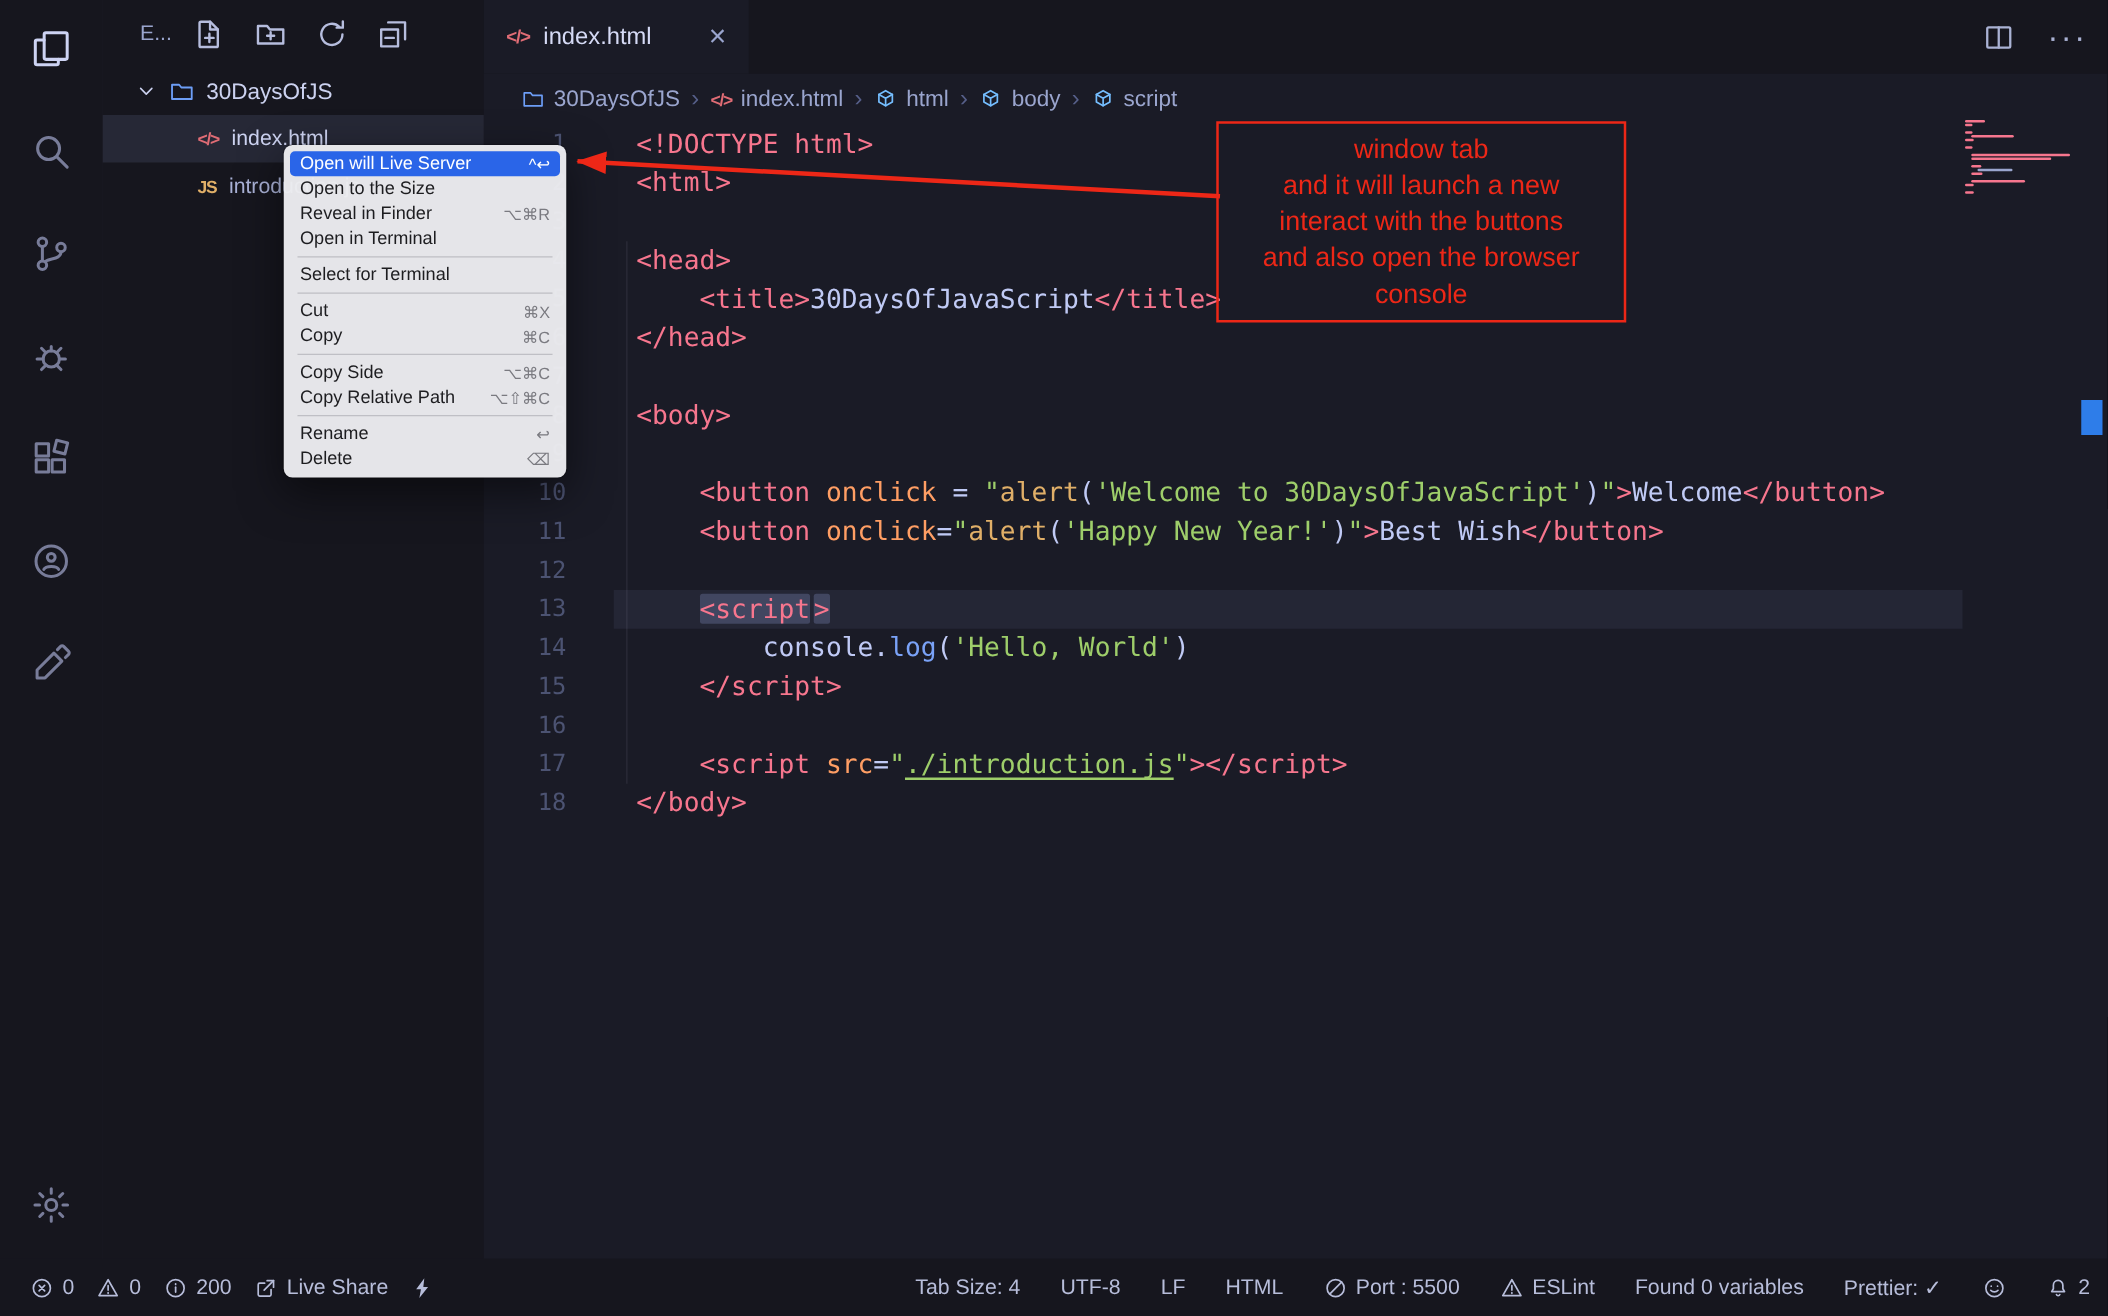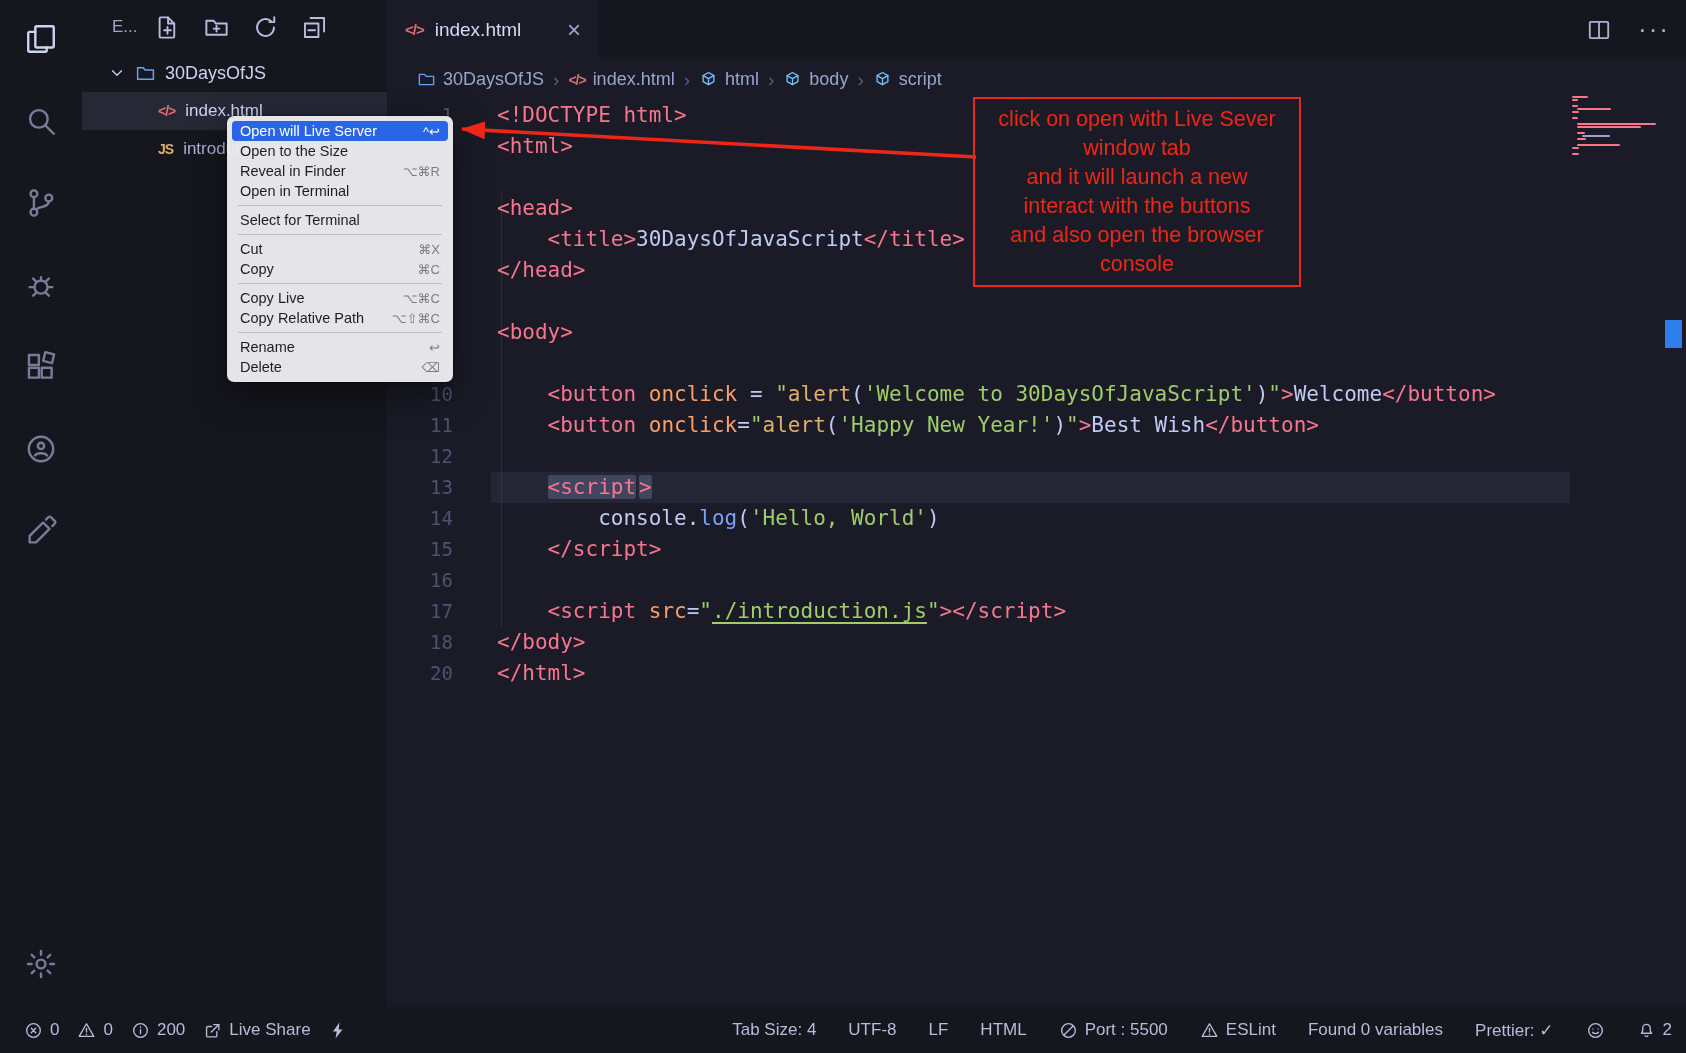--- a/index.html
+++ b/index.html
@@ -41,21 +41,21 @@
   .tab-actions{position:absolute;right:16px;top:0;height:59px;display:flex;align-items:center;gap:26px;color:#aab2d4}
   .ta-icon{width:26px;height:26px;cursor:pointer}
   .dots{font-size:26px;letter-spacing:2px;cursor:pointer}
   .breadcrumb{height:41px;display:flex;align-items:center;gap:9px;padding-left:30px;font-size:18px;color:#9aa5ce}
   .bc-item{display:flex;align-items:center;gap:7px;cursor:pointer}
   .bc-sep{color:#565f89;font-size:19px}
 
   .code-area{position:absolute;top:100px;left:0;right:130px;bottom:0;font-family:"DejaVu Sans Mono",monospace;font-size:21px;line-height:31px}
   .cl{display:flex;height:31px;position:relative;white-space:pre}
   .cl .num{width:66px;text-align:right;color:var(--line-num);font-size:19px;flex:none}
-  .cl .tx{margin-left:44px;position:relative;z-index:1}
+  .cl .tx{margin-left:56px;position:relative;z-index:1}
   .cl.hl::before{content:"";position:absolute;left:104px;right:-14px;top:0;bottom:0;background:rgba(130,140,185,.10)}
   .tag{color:var(--tag)} .attr{color:var(--attr)} .str{color:var(--str)}
   .fn{color:var(--fn)} .meth{color:var(--meth)} .fg{color:var(--fg)}
   .occ{background:rgba(112,124,168,.38);border-radius:2px}
   .ml2{margin-left:3px}
   .link{text-decoration:underline;text-underline-offset:4px}
   .indent-guide{position:absolute;left:114px;top:93px;height:434px;width:1px;background:rgba(195,200,230,.10)}
 
   .minimap{position:absolute;top:96px;right:26px;width:88px;display:flex;flex-direction:column;gap:1px;z-index:2}
   .mm-line{height:2px;border-radius:1px}
@@ -253,21 +253,20 @@
         <div class="cl"><span class="num">9</span><span class="tx"></span></div>
         <div class="cl"><span class="num">10</span><span class="tx"><span class="fg">    </span><span class="tag">&lt;button</span><span class="fg"> </span><span class="attr">onclick</span><span class="fg"> = </span><span class="str">"</span><span class="fn">alert</span><span class="fg">(</span><span class="str">'Welcome to 30DaysOfJavaScript'</span><span class="fg">)</span><span class="str">"</span><span class="tag">&gt;</span><span class="fg">Welcome</span><span class="tag">&lt;/button&gt;</span></span></div>
         <div class="cl"><span class="num">11</span><span class="tx"><span class="fg">    </span><span class="tag">&lt;button</span><span class="fg"> </span><span class="attr">onclick</span><span class="fg">=</span><span class="str">"</span><span class="fn">alert</span><span class="fg">(</span><span class="str">'Happy New Year!'</span><span class="fg">)</span><span class="str">"</span><span class="tag">&gt;</span><span class="fg">Best Wish</span><span class="tag">&lt;/button&gt;</span></span></div>
         <div class="cl"><span class="num">12</span><span class="tx"></span></div>
         <div class="cl hl"><span class="num">13</span><span class="tx"><span class="fg">    </span><span class="tag occ">&lt;script</span><span class="tag occ ml2">&gt;</span></span></div>
         <div class="cl"><span class="num">14</span><span class="tx"><span class="fg">        </span><span class="fg">console</span><span class="fg">.</span><span class="meth">log</span><span class="fg">(</span><span class="str">'Hello, World'</span><span class="fg">)</span></span></div>
         <div class="cl"><span class="num">15</span><span class="tx"><span class="fg">    </span><span class="tag">&lt;/script&gt;</span></span></div>
         <div class="cl"><span class="num">16</span><span class="tx"></span></div>
         <div class="cl"><span class="num">17</span><span class="tx"><span class="fg">    </span><span class="tag">&lt;script</span><span class="fg"> </span><span class="attr">src</span><span class="fg">=</span><span class="str">"</span><span class="str link">./introduction.js</span><span class="str">"</span><span class="tag">&gt;</span><span class="tag">&lt;/script&gt;</span></span></div>
         <div class="cl"><span class="num">18</span><span class="tx"><span class="tag">&lt;/body&gt;</span></span></div>
-        <div class="cl"><span class="num">20</span><span class="tx"><span class="tag">&lt;/html&gt;</span></span></div>
       </div>
     <div class="minimap">
         <div class="mm-line" style="margin-left: 0px; width: 15.75px; background: rgb(247, 118, 142);"></div>
         <div class="mm-line" style="margin-left: 0px; width: 6.3px; background: rgb(247, 118, 142);"></div>
         <div class="mm-line" style="margin-left: 0px; width: 0px; background: transparent;"></div>
         <div class="mm-line" style="margin-left: 0px; width: 6.3px; background: rgb(247, 118, 142);"></div>
         <div class="mm-line" style="margin-left: 4.8px; width: 34.65px; background: rgb(247, 118, 142);"></div>
         <div class="mm-line" style="margin-left: 0px; width: 7.35px; background: rgb(247, 118, 142);"></div>
         <div class="mm-line" style="margin-left: 0px; width: 0px; background: transparent;"></div>
         <div class="mm-line" style="margin-left: 0px; width: 6.3px; background: rgb(247, 118, 142);"></div>
@@ -421,21 +420,21 @@
       <div class="menu-item">
         <span>Cut</span>
         <span class="sc">⌘X</span>
       </div>
       <div class="menu-item">
         <span>Copy</span>
         <span class="sc">⌘C</span>
       </div>
       <div class="menu-sep"></div>
       <div class="menu-item">
-        <span>Copy Live</span>
+        <span>Copy Side</span>
         <span class="sc">⌥⌘C</span>
       </div>
       <div class="menu-item">
         <span>Copy Relative Path</span>
         <span class="sc">⌥⇧⌘C</span>
       </div>
       <div class="menu-sep"></div>
       <div class="menu-item">
         <span>Rename</span>
         <span class="sc">↩</span>
@@ -450,21 +449,20 @@
     <defs>
       <marker id="ah" markerUnits="userSpaceOnUse" markerWidth="26" markerHeight="20" refX="23" refY="10" orient="auto">
         <path d="M0 1 L24 10 L0 19 Z" fill="#ed2717"></path>
       </marker>
     </defs>
     <path d="M976 157 L462 129" stroke="#ed2717" stroke-width="3.6" fill="none" marker-end="url(#ah)"></path>
   </svg>
 
   <div class="annotation-box">
     <div>
-        <div>click on open with Live Sever</div>
         <div>window tab</div>
         <div>and it will launch a new</div>
         <div>interact with the buttons</div>
         <div>and also open the browser</div>
         <div>console</div>
       </div>
   </div>
 
 </div>
 

